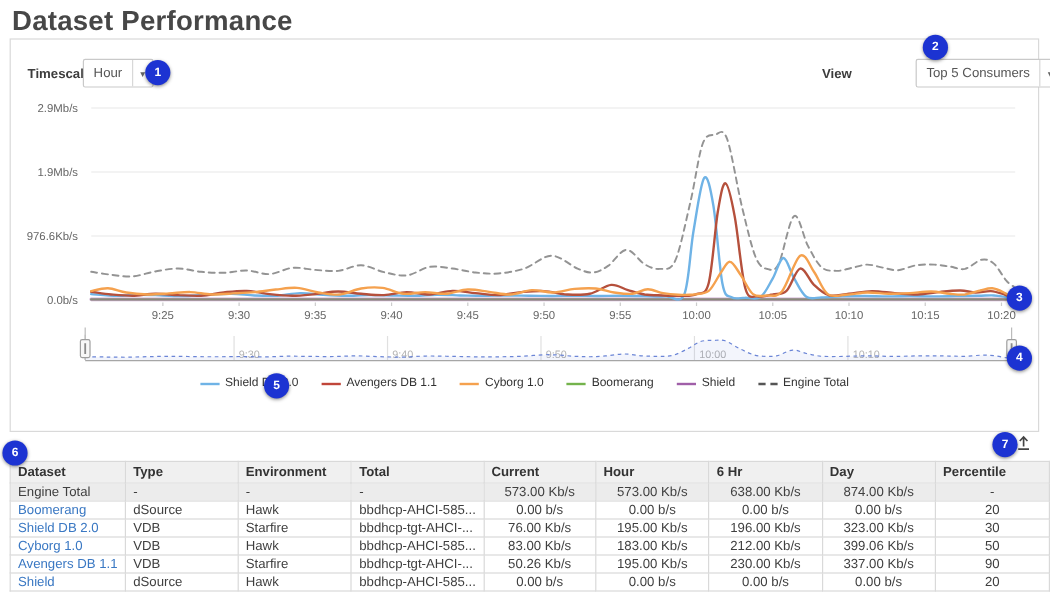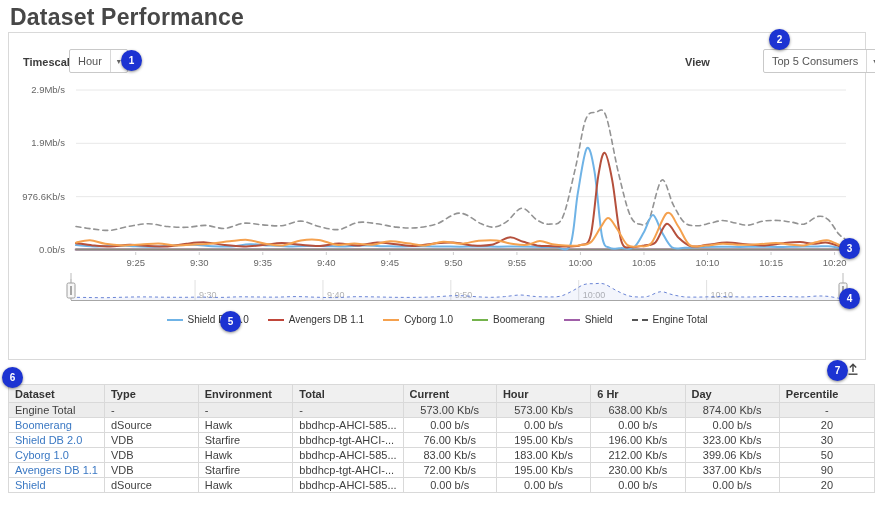--- a/index.html
+++ b/index.html
@@ -257,21 +257,21 @@
         <td class="align-center">183.00 Kb/s</td>
         <td class="align-center">212.00 Kb/s</td>
         <td class="align-center">399.06 Kb/s</td>
         <td class="align-center">50</td>
       </tr>
       <tr>
         <td><span class="link">Avengers DB 1.1</span></td>
         <td>VDB</td>
         <td>Starfire</td>
         <td>bbdhcp-tgt-AHCI-...</td>
-        <td class="align-center">72.00 Kb/s</td>
+        <td class="align-center">50.26 Kb/s</td>
         <td class="align-center">195.00 Kb/s</td>
         <td class="align-center">230.00 Kb/s</td>
         <td class="align-center">337.00 Kb/s</td>
         <td class="align-center">90</td>
       </tr>
       <tr>
         <td><span class="link">Shield</span></td>
         <td>dSource</td>
         <td>Hawk</td>
         <td>bbdhcp-AHCI-585...</td>

